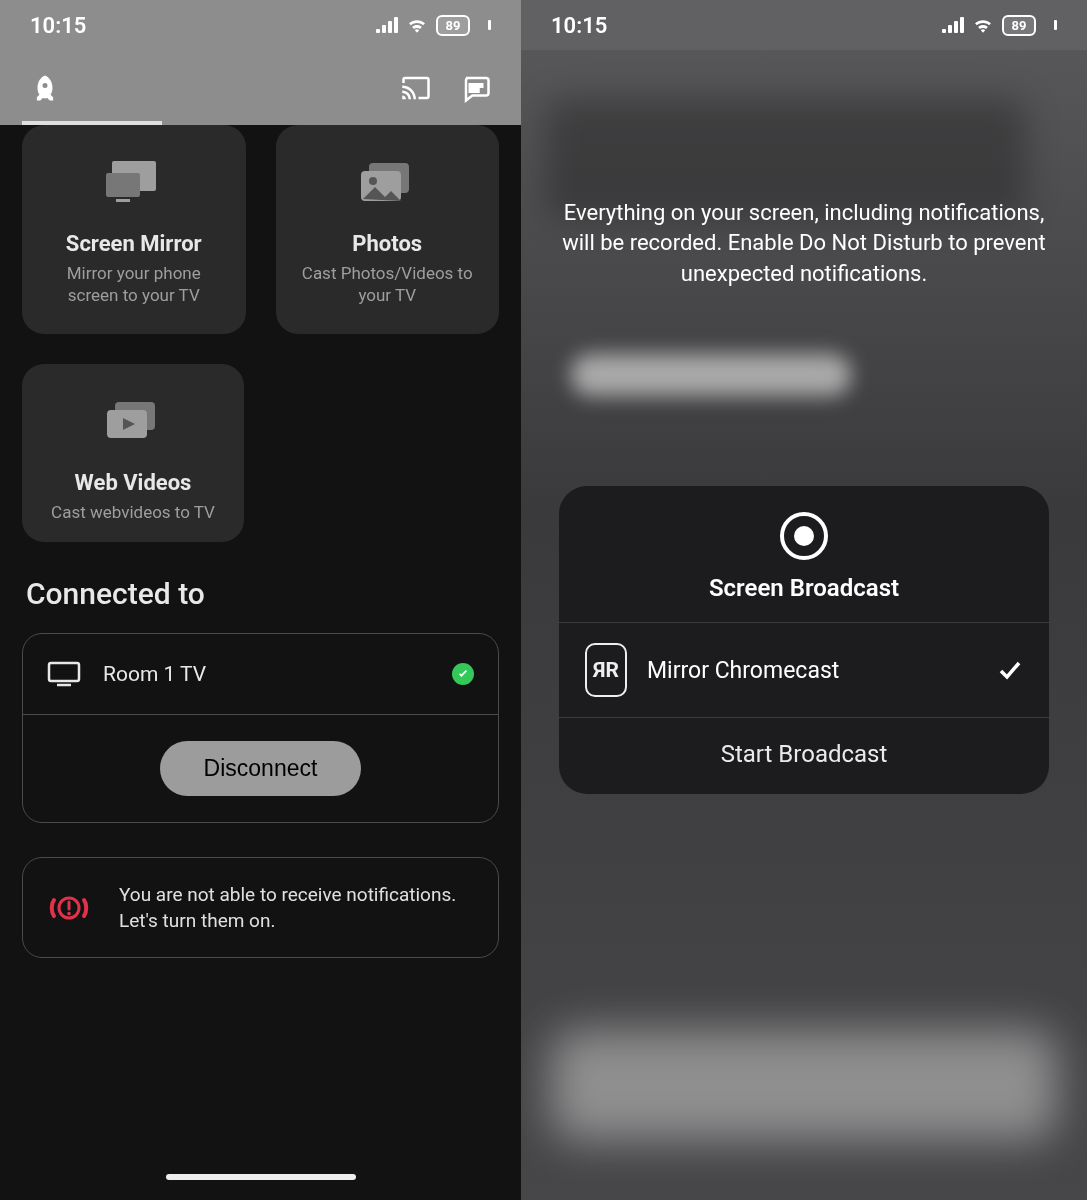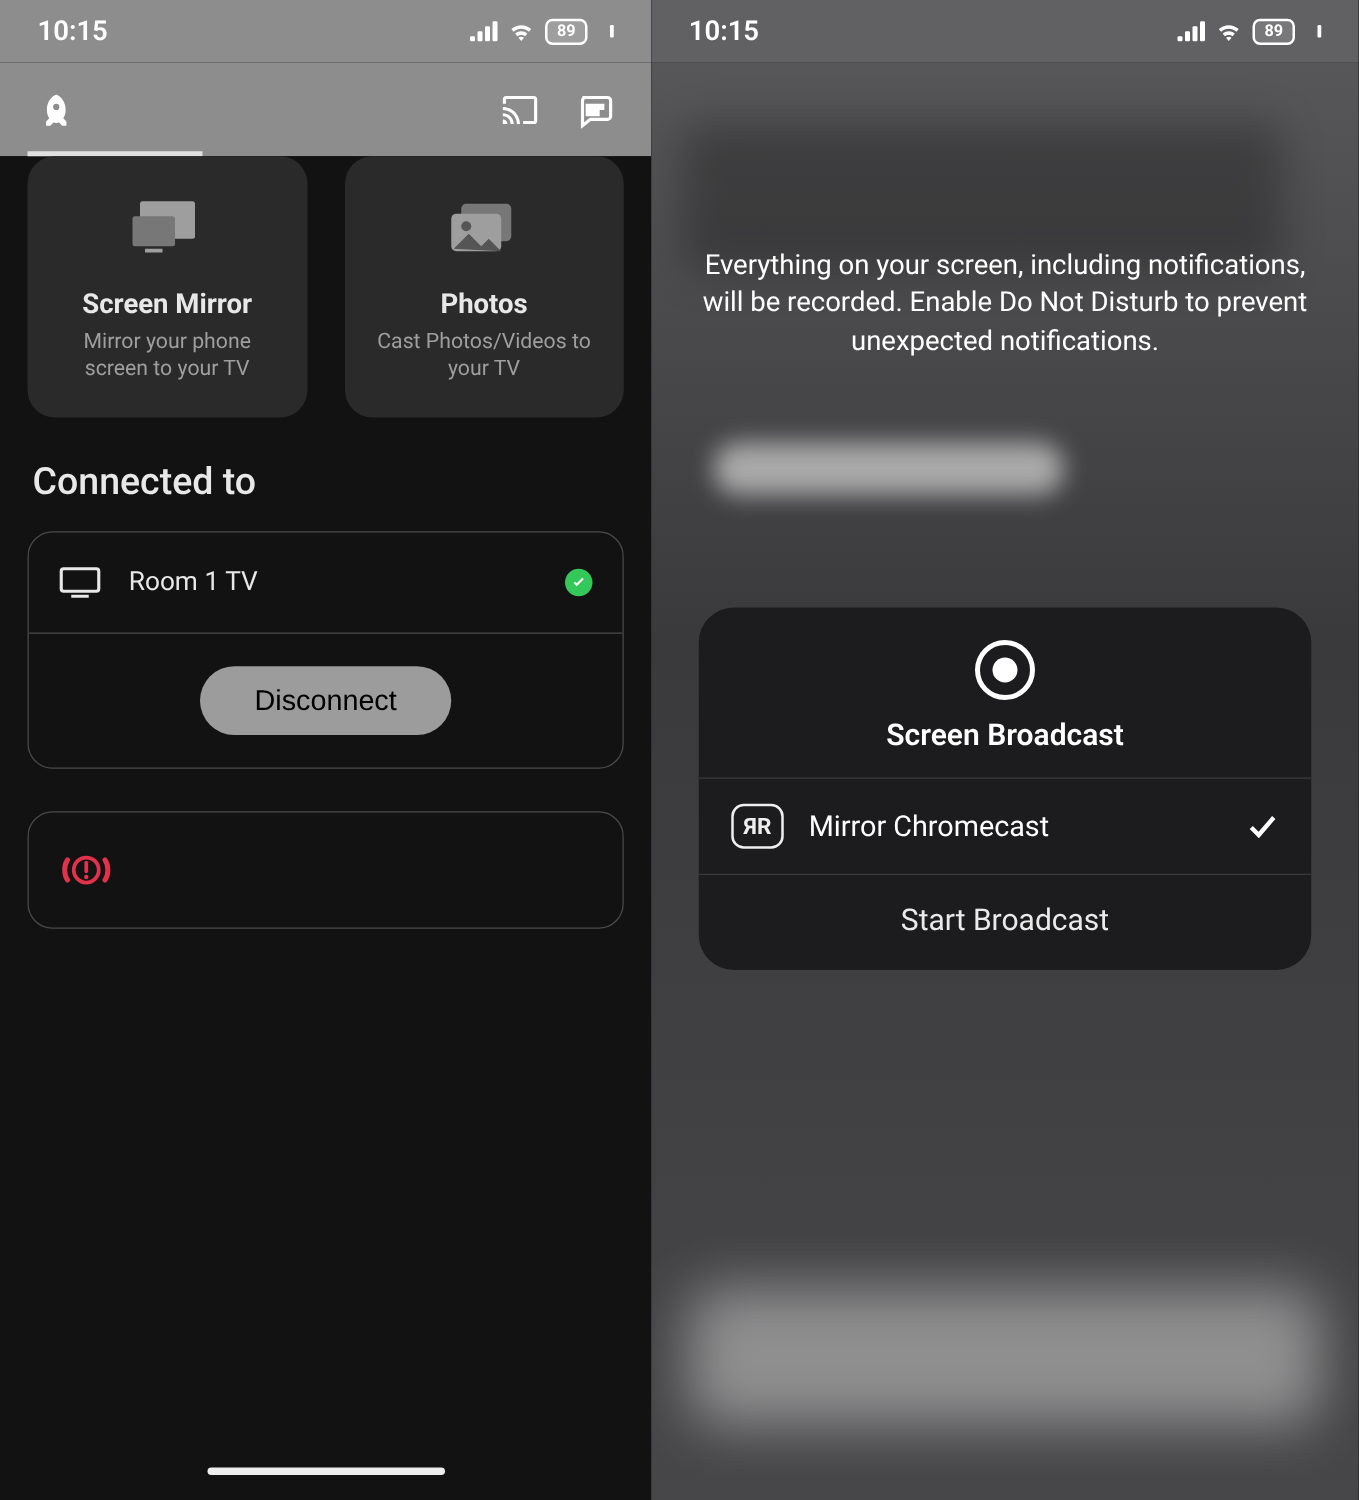--- a/index.html
+++ b/index.html
@@ -164,22 +164,22 @@
   }
   .bc-record::after{ content:""; width:20px; height:20px; background:#fff; border-radius:50%; }
   .bc-title { font-size:24px; font-weight:600; }
   .bc-row {
     border-top:1px solid #3a3a3c;
     display:flex; align-items:center; justify-content:space-between;
     padding:20px 26px; font-size:23px;
   }
   .bc-left { display:flex; align-items:center; gap:20px; }
   .bc-appicon {
-    width:42px; height:36px; border:2px solid #eee; border-radius:10px;
-    display:flex; align-items:center; justify-content:center; font-size:18px; font-weight:700; color:#eee;
+    width:42px; height:54px; border:2px solid #eee; border-radius:10px;
+    display:flex; align-items:center; justify-content:center; font-size:21px; font-weight:700; color:#eee;
   }
   .bc-check { width:26px; height:26px; fill:none; stroke:#fff; stroke-width:3.5; }
   .bc-start {
     border-top:1px solid #3a3a3c;
     text-align:center; padding:22px 0 26px; font-size:24px; color:#eaeaea;
   }
   .right-blur2 {
     position:absolute; bottom:60px; left:30px; right:30px; height:110px;
     background:rgba(255,255,255,0.4); border-radius:24px; filter:blur(22px);
   }
@@ -245,20 +245,31 @@
               <rect x="6" y="14" width="40" height="30" rx="4"></rect>
               <circle cx="18" cy="24" r="4" fill="#555"></circle>
               <path d="M8 42l12-12 10 10 6-6 10 10z" fill="#555"></path>
             </svg>
           </div>
         <div class="tile-title">Photos</div>
         <div class="tile-sub">Cast Photos/Videos to your TV</div>
       </div>
     </div>
 
+    <div class="tile tile-single">
+      <div class="icon-slot">
+          <svg viewBox="0 0 64 56">
+            <rect x="14" y="6" width="40" height="28" rx="4" fill="#777"></rect>
+            <rect x="6" y="14" width="40" height="28" rx="4"></rect>
+            <path d="M22 22l12 6-12 6z" fill="#555"></path>
+          </svg>
+        </div>
+      <div class="tile-title">Web Videos</div>
+      <div class="tile-sub">Cast webvideos to TV</div>
+    </div>
 
     <div class="section-heading">Connected to</div>
 
     <div class="conn-card">
       <div class="conn-row">
         <div class="conn-left">
           <svg viewBox="0 0 34 28">
               <rect x="2" y="3" width="30" height="18" rx="2"></rect>
               <line x1="10" y1="25" x2="24" y2="25"></line>
             </svg>
@@ -276,20 +287,21 @@
     </div>
 
     <div class="notif-card">
       <svg class="alert-icon" viewBox="0 0 44 44">
         <path d="M7 14c-3 4-3 12 0 16" fill="none" stroke="#e2314a" stroke-width="4" stroke-linecap="round"></path>
         <path d="M37 14c3 4 3 12 0 16" fill="none" stroke="#e2314a" stroke-width="4" stroke-linecap="round"></path>
         <circle cx="22" cy="22" r="10" fill="none" stroke="#e2314a" stroke-width="3"></circle>
         <line x1="22" y1="16" x2="22" y2="23" stroke="#e2314a" stroke-width="3" stroke-linecap="round"></line>
         <circle cx="22" cy="27.5" r="1.8" fill="#e2314a"></circle>
       </svg>
+      <div>You are not able to receive notifications. Let's turn them on.</div>
     </div>
   </div>
 
   <div class="home-indicator"></div>
 </div>
 
 <div class="phone phone-right">
 
   <div class="status-bar right-status">
     <span>10:15</span>

